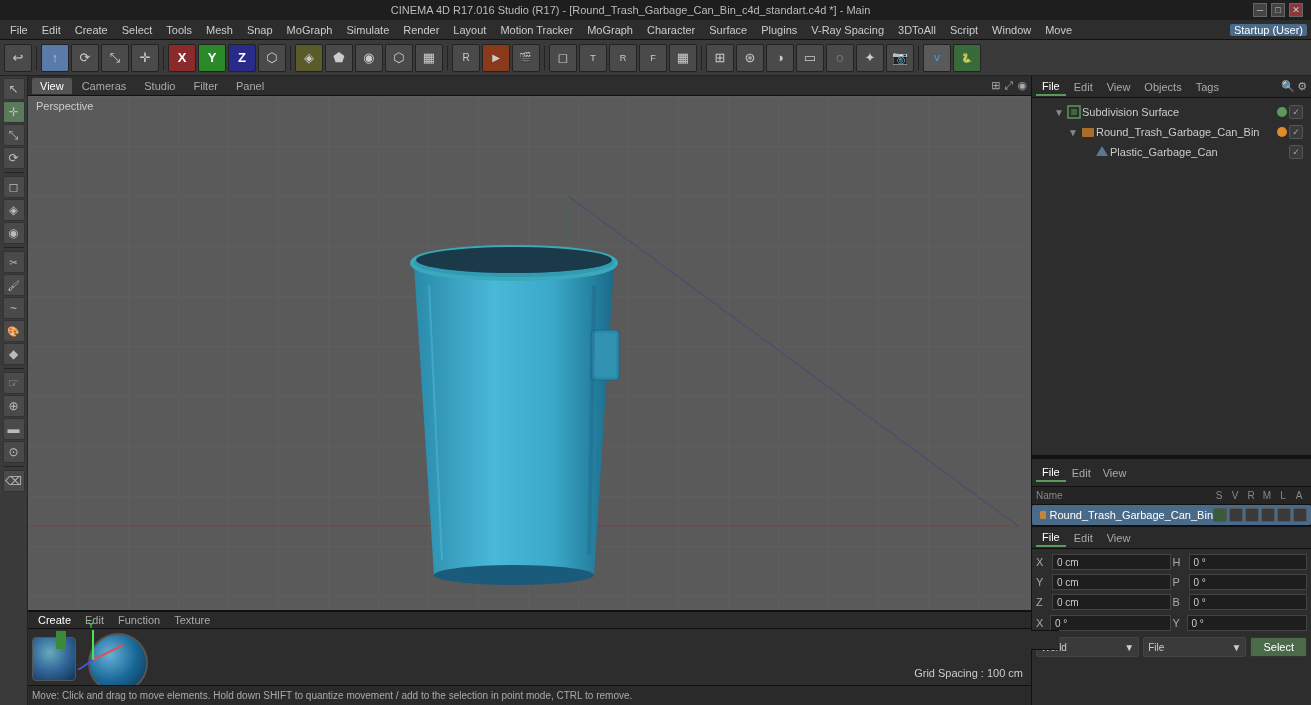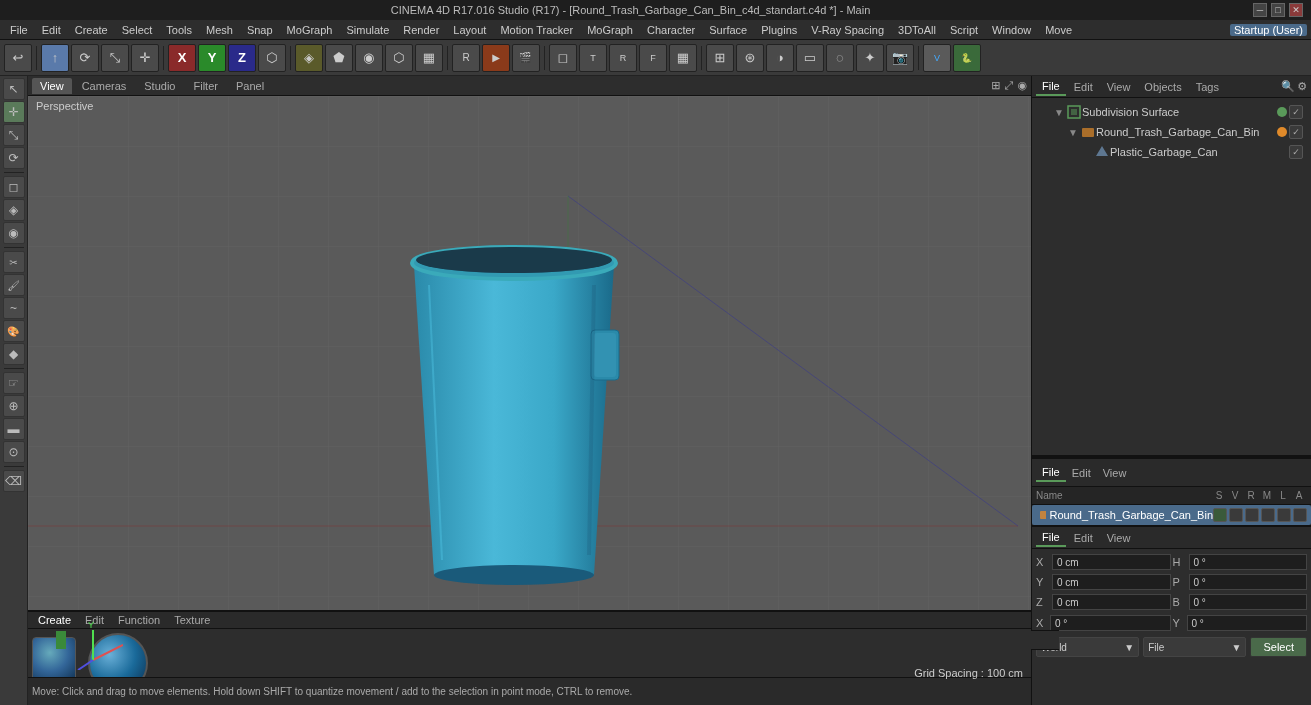--- a/index.html
+++ b/index.html
@@ -339,21 +339,21 @@
       display: flex; align-items: center; justify-content: center;
       cursor: pointer;
       font-size: 11px;
       color: #ccc;
     }
     .pb-btn.active { background: #7a3a3a; color: #fff; }
 
     #status-bar {
       position: absolute;
       bottom: 0; left: 28px; right: 280px;
-      height: 28px;
+      height: 20px;
       background: #2a2a2a;
       display: flex;
       align-items: center;
       padding: 0 4px;
       font-size: 11px;
       color: #aaa;
       border-top: 1px solid #111;
     }
 
     

